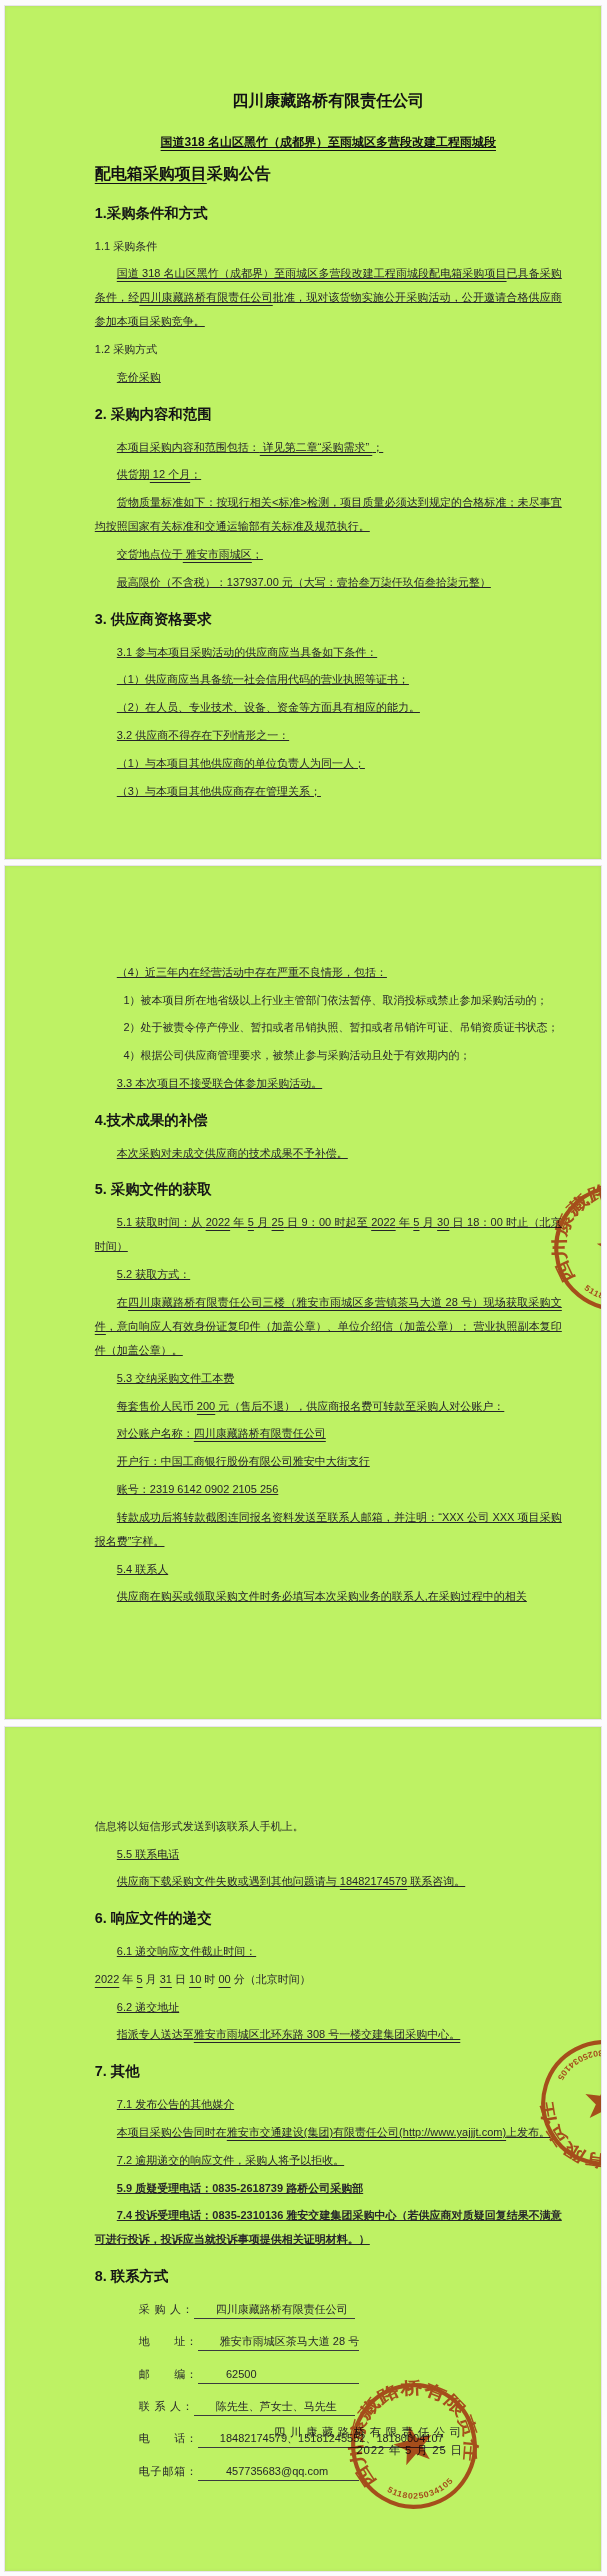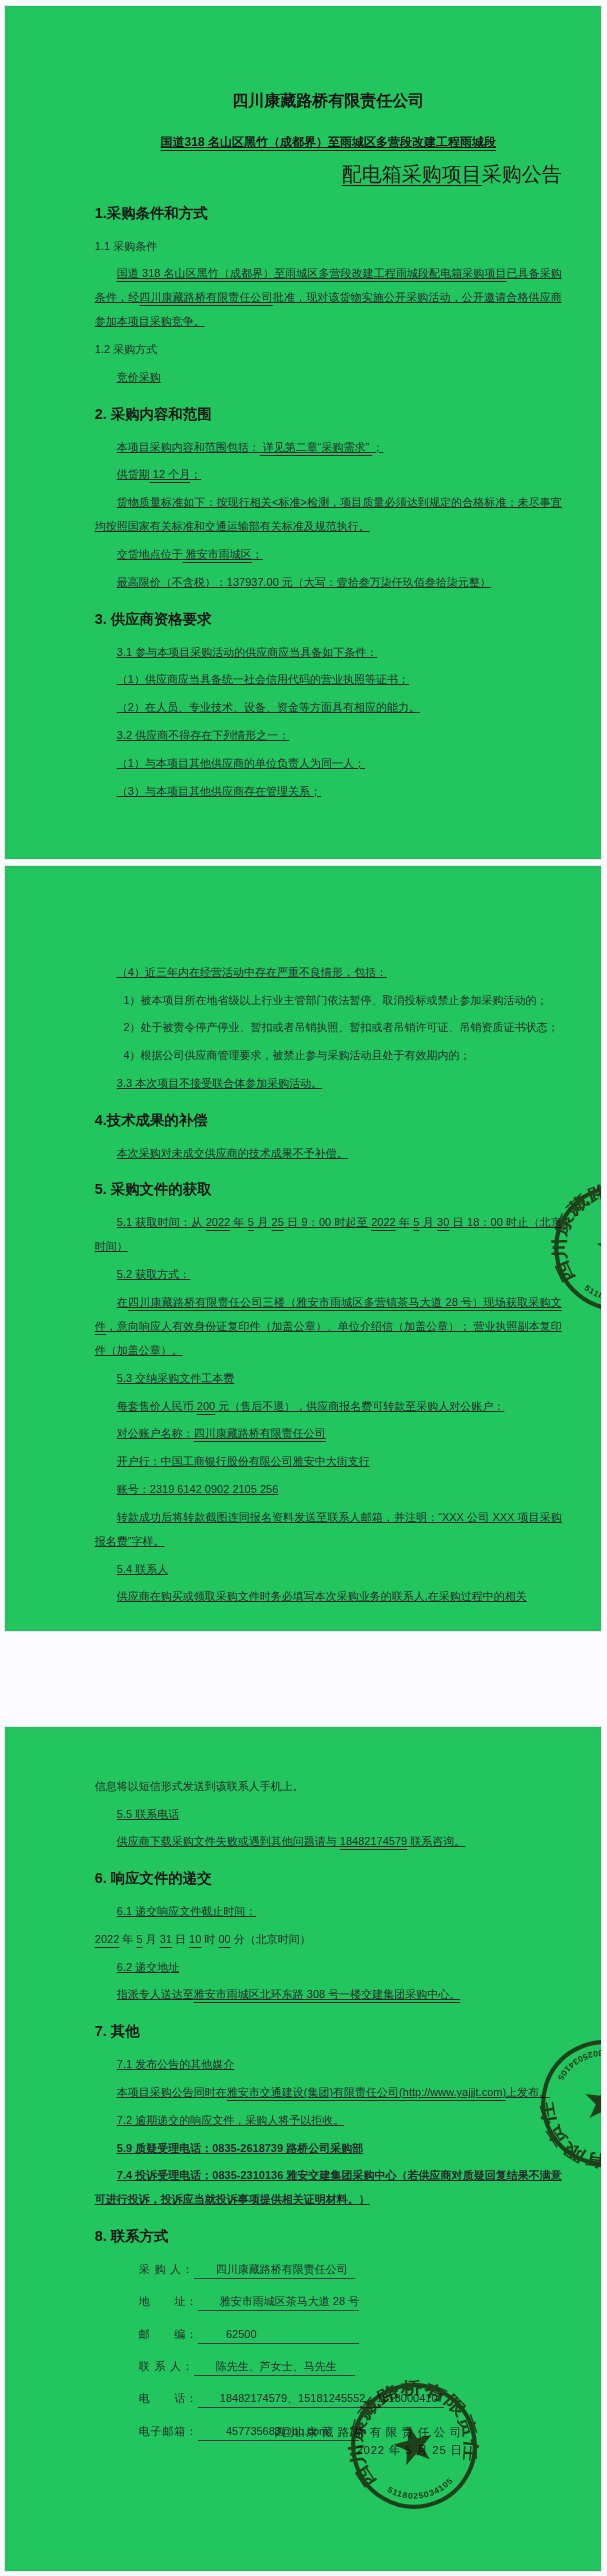--- a/index.html
+++ b/index.html
@@ -2,38 +2,38 @@
 <html style="font-size:12px"><head>
 <meta charset="utf-8">
 <style>
   html,body{margin:0;padding:0;}
   body{
     width:607px;height:2576px;background:#fdfdfe;
     font-family:"Liberation Sans","DejaVu Sans",sans-serif;
   }
   .sheet{position:relative;width:607px;height:2576px;overflow:hidden;background:#fcfbfd;}
   .page{
-    position:absolute;left:3.8px;width:598px;background:#22c55e;
+    position:absolute;left:3.8px;width:598px;background:#bef264;
     border:0.8px solid #e9e4ec;box-sizing:border-box;overflow:hidden;
     box-shadow:0 0 3px rgba(120,110,130,.18) inset;
   }
   #page1{top:4.6px;height:855px;}
-  #page2{top:865px;height:767px;}
+  #page2{top:865px;height:855px;}
   #page3{top:1726px;height:846px;}
   .content{
     padding:0 39px 0 90px;font-size:11px;line-height:24px;color:#26262a;
     text-align:justify;
   }
   #page1 .content{padding-top:82px;}
   #page2 .content{padding-top:90px;}
-  #page3 .content{padding-top:43px;}
+  #page3 .content{padding-top:83px;}
 
   .b-t1{font-size:16px;font-weight:700;color:#121214;text-align:center;line-height:26px;margin:0 0 15px;text-indent:0;}
   .b-t2{font-size:12px;font-weight:700;color:#121214;text-align:center;line-height:26px;margin:0 0 6px;text-indent:0;text-decoration:underline;}
-  .b-t3{font-size:20px;font-weight:400;color:#121214;text-align:right;line-height:26px;margin:0 0 15px;text-indent:0;}
+  .b-t3{font-size:16px;font-weight:700;color:#121214;text-align:left;line-height:26px;margin:0 0 15px;text-indent:0;}
   .b-t2 span,.b-t3 span.u{text-decoration:underline;text-underline-offset:3.8px;text-decoration-thickness:1.1px;}
 
   .b-h{font-size:14.4px;font-weight:700;color:#141416;line-height:23px;margin:13.7px 0 9px;text-indent:0;}
   .b-p{margin:3.8px 0;text-indent:2em;text-decoration:underline;}
   .b-p2{margin:3.8px 0;text-indent:2.6em;}
   .b-pflush{margin:3.8px 0;text-indent:0;}
   .u{text-decoration:underline;text-underline-offset:3.8px;text-decoration-thickness:0.9px;}
   .bold{font-weight:700;}
 
   .c-row{margin:8.3px 0;text-indent:2em;}

